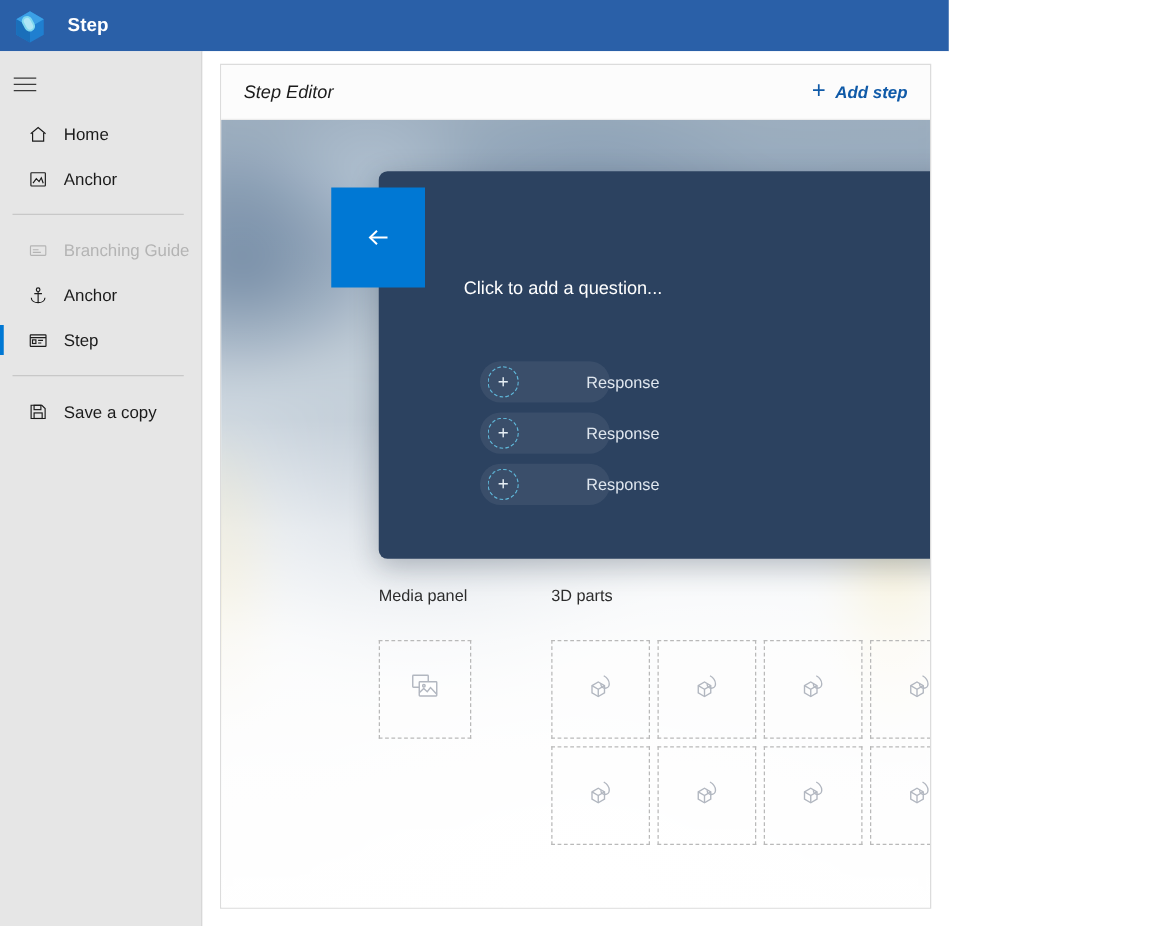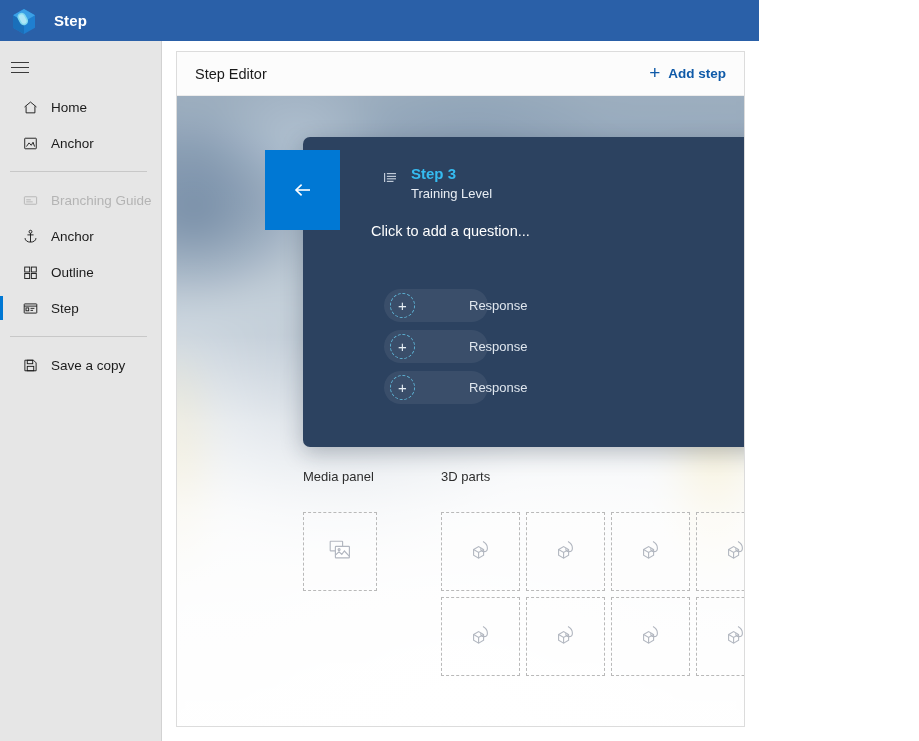--- a/index.html
+++ b/index.html
@@ -133,20 +133,21 @@
   }
   .panel-header {
     height: 44px;
     min-height: 44px;
     background: #fcfcfc;
     display: flex;
     align-items: center;
     justify-content: space-between;
     padding: 0 18px 0 18px;
     border-bottom: 1px solid #ececec;
+    font-style: italic;
   }
   .panel-title {
     font-size: 14.5px;
     color: #1b1b1b;
   }
   .add-step {
     display: flex;
     align-items: center;
     gap: 8px;
     color: #0f5aa8;
@@ -398,31 +399,20 @@
           <svg width="17" height="17" viewBox="0 0 20 20" fill="none" stroke="#1b1b1b" stroke-width="1.1">
             <circle cx="10" cy="4.4" r="1.7"></circle>
             <path d="M10 6.1v10.4"></path>
             <path d="M6.4 8.1h7.2"></path>
             <path d="M3.6 11.9c0 3 2.9 4.7 6.4 4.7s6.4-1.7 6.4-4.7"></path>
           </svg>
         </span>
         <span>Anchor</span>
       </div>
 
-      <div class="nav-item">
-        <span class="nav-icon">
-          <svg width="17" height="17" viewBox="0 0 20 20" fill="none" stroke="#1b1b1b" stroke-width="1.1">
-            <rect x="3.2" y="3.6" width="5.8" height="5.8"></rect>
-            <rect x="11" y="3.6" width="5.8" height="5.8"></rect>
-            <rect x="3.2" y="11.2" width="5.8" height="5.8"></rect>
-            <rect x="11" y="11.2" width="5.8" height="5.8"></rect>
-          </svg>
-        </span>
-        <span>Outline</span>
-      </div>
 
       <div class="nav-item selected">
         <span class="nav-icon">
           <svg width="17" height="17" viewBox="0 0 20 20" fill="none" stroke="#1b1b1b" stroke-width="1.1">
             <rect x="2.6" y="4.6" width="14.8" height="10.8" rx="0.6"></rect>
             <path d="M2.6 7.2h14.8"></path>
             <rect x="4.7" y="9.3" width="3.2" height="3.4"></rect>
             <path d="M10 9.8h4.6M10 12.2h3"></path>
           </svg>
         </span>
@@ -463,32 +453,20 @@
 
             <div class="back-btn">
               <span>
                 <svg width="30" height="30" viewBox="0 0 30 30" fill="none" stroke="#ffffff" stroke-width="1.6">
                   <path d="M22 15H8"></path>
                     <path d="M13.6 9.6 8 15l5.6 5.4"></path>
                 </svg>
               </span>
             </div>
 
-            <div class="step-head">
-              <span class="list-icon">
-                <svg width="15" height="15" viewBox="0 0 18 18" fill="none" stroke="#dce4ee" stroke-width="1.2">
-                  <path d="M2 3.6v10.8"></path>
-                  <path d="M4.6 4.4h11M4.6 7.6h11M4.6 10.6h11M4.6 13.6h8"></path>
-                </svg>
-              </span>
-              <div>
-                <div class="step-number">Step 3</div>
-                <div class="step-subtitle">Training Level</div>
-              </div>
-            </div>
 
             <div class="question-placeholder">Click to add a question...</div>
 
             <div class="responses">
               <div class="response-pill">
                 <span class="pill-plus">+</span>
                 <span class="pill-label">Response</span>
               </div>
               <div class="response-pill">
                 <span class="pill-plus">+</span>

